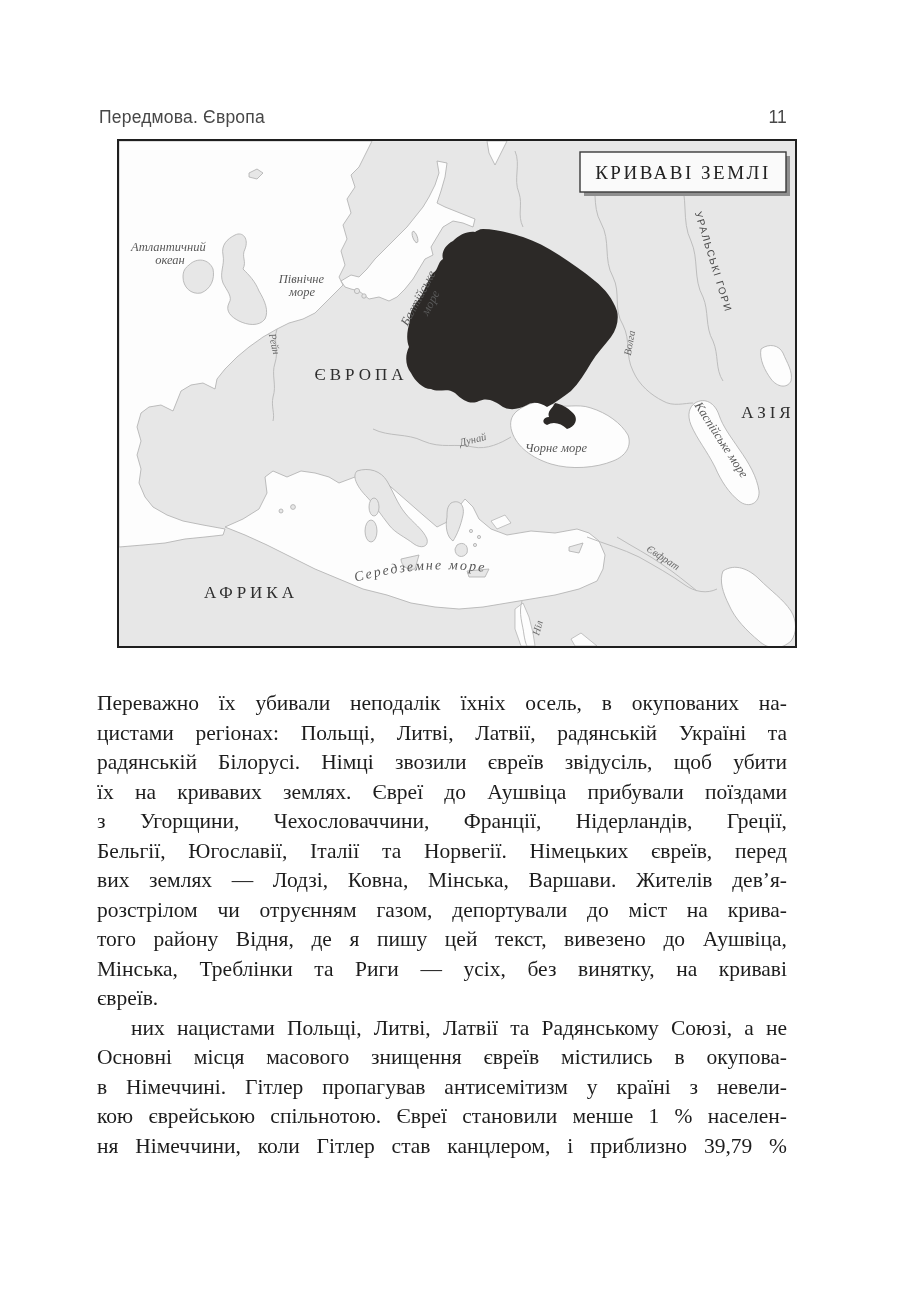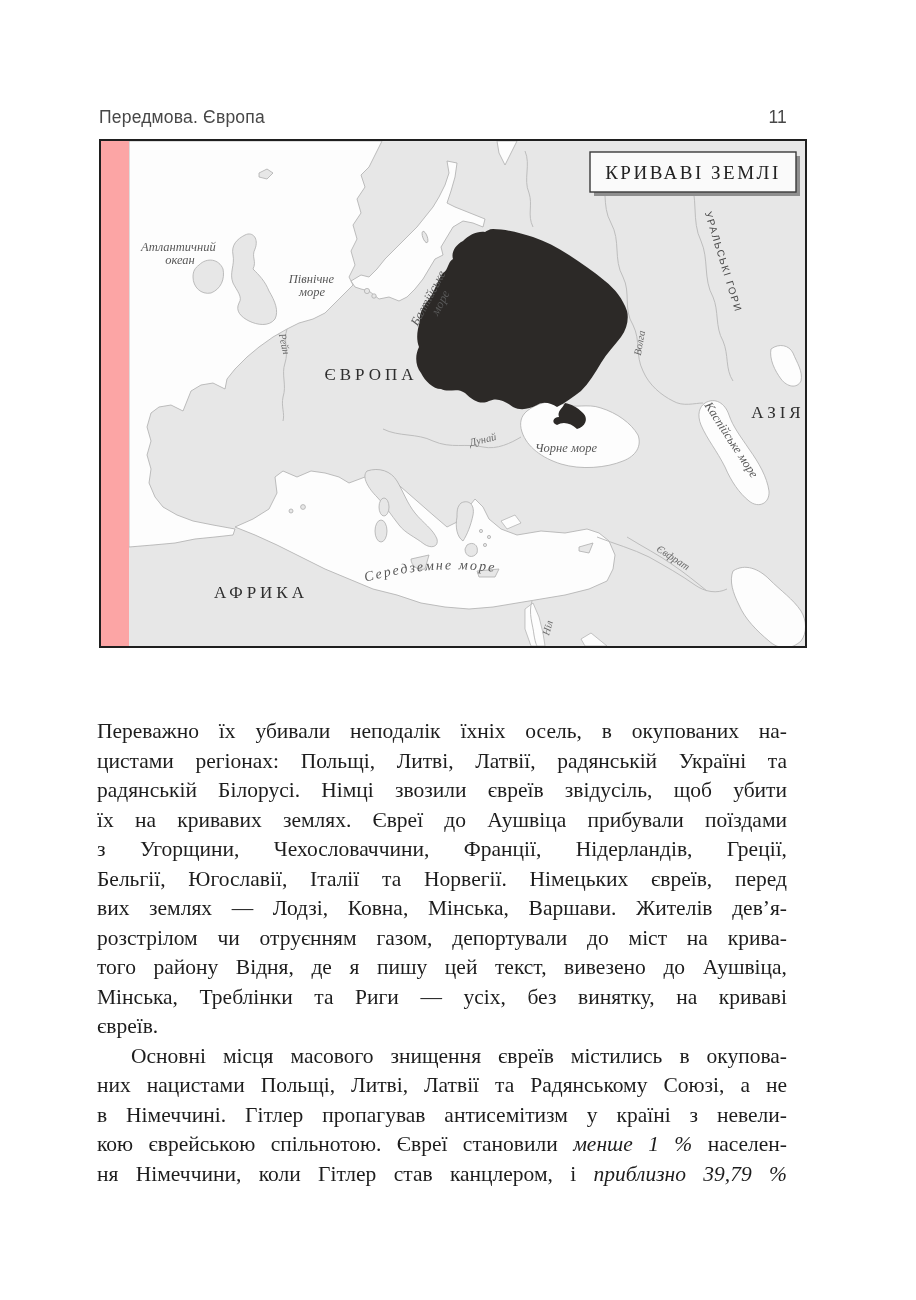--- a/index.html
+++ b/index.html
@@ -10,35 +10,35 @@
   
   .runhead{
     position:absolute;left:99px;top:86px;width:688px;
     display:flex;justify-content:space-between;align-items:baseline;
     font-family:"Liberation Sans", sans-serif;font-size:17.5px;color:#474747;
     letter-spacing:.2px;
     margin-top:21px;
   }
   
   .map{
-    position:absolute;left:99px;top:139px;width:676px;height:505px;
-    border:2px solid #1f1f1f;background:#fca5a5;padding-left:28px;
+    position:absolute;left:117px;top:139px;width:676px;height:505px;
+    border:2px solid #1f1f1f;background:#c2410c;
   }
   .map svg{display:block;}
   
   .bodytext{
     position:absolute;left:97px;top:689px;width:690px;
-    font-size:21.5px;line-height:29.5px;color:#1d1d1d;margin-top:28px;
+    font-size:21.5px;line-height:29.5px;color:#1d1d1d;
   }
   .para .line{
     text-align:justify;text-align-last:justify;white-space:nowrap;
   }
   .para .line.last{text-align-last:left;}
   .para.indent-first .line:first-child{text-indent:34px;}
-  .it{font-style:italic;}
+  .it{}
   
   text{font-family:"Liberation Serif", serif;}
   .t-region{font-size:17px;letter-spacing:4px;fill:#2e2e2e;}
   .t-sea{font-size:12.5px;font-style:italic;fill:#585858;}
   .t-river{font-size:10.5px;font-style:italic;fill:#6a6a6a;}
   .t-ural{font-family:"Liberation Sans", sans-serif;font-size:10px;letter-spacing:1.5px;fill:#4a4a4a;}
   .t-title{font-size:19px;letter-spacing:2.5px;fill:#222222;}
 </style>
 </head>
 <body>
@@ -181,21 +181,21 @@
         <div class="line">їх на кривавих землях. Євреї до Аушвіца прибували поїздами</div>
         <div class="line">з Угорщини, Чехословаччини, Франції, Нідерландів, Греції,</div>
         <div class="line">Бельгії, Югославії, Італії та Норвегії. Німецьких євреїв, перед</div>
         <div class="line">вих землях — Лодзі, Ковна, Мінська, Варшави. Жителів дев’я-</div>
         <div class="line">розстрілом чи отруєнням газом, депортували до міст на крива-</div>
         <div class="line">того району Відня, де я пишу цей текст, вивезено до Аушвіца,</div>
         <div class="line">Мінська, Треблінки та Риги — усіх, без винятку, на криваві</div>
         <div class="line last">євреїв.</div>
       </div>
     <div class="para indent-first">
+        <div class="line">них нацистами Польщі, Литві, Латвії та Радянському Союзі, а не</div>
         <div class="line">Основні місця масового знищення євреїв містились в окупова-</div>
-        <div class="line">них нацистами Польщі, Литві, Латвії та Радянському Союзі, а не</div>
         <div class="line">в Німеччині. Гітлер пропагував антисемітизм у країні з невели-</div>
         <div class="line"><span>кою єврейською спільнотою. Євреї становили </span><span class="it">менше 1 %</span><span> населен-</span></div>
         <div class="line"><span>ня Німеччини, коли Гітлер став канцлером, і </span><span class="it">приблизно 39,79 %</span></div>
       </div>
   </div>
 
 </div>
 
 </body></html>

